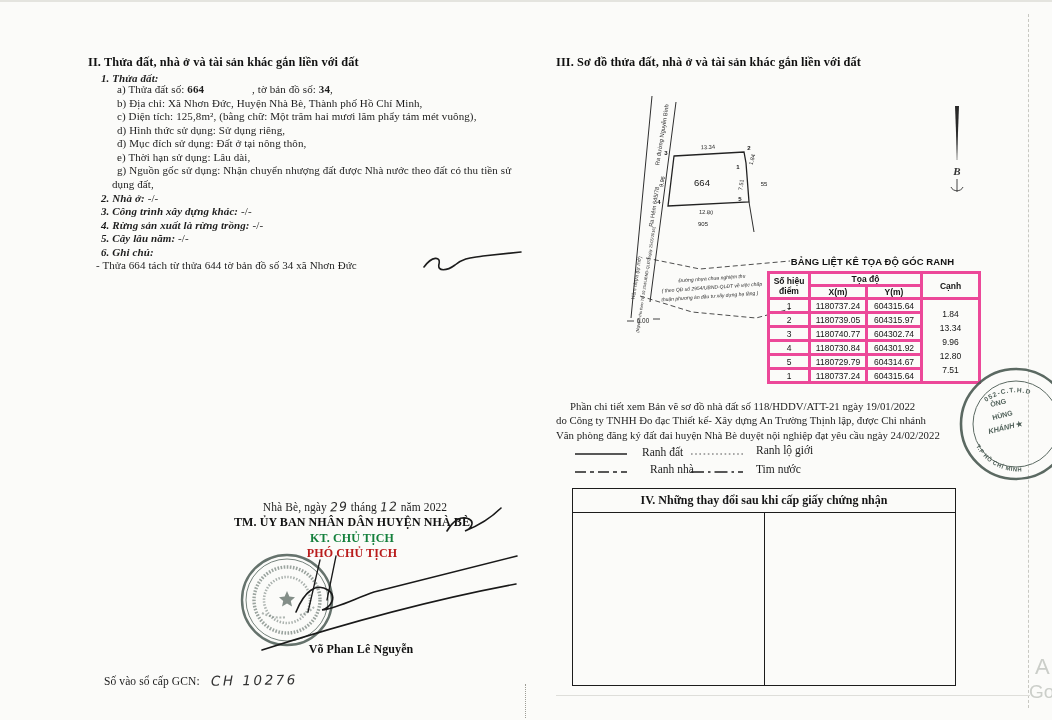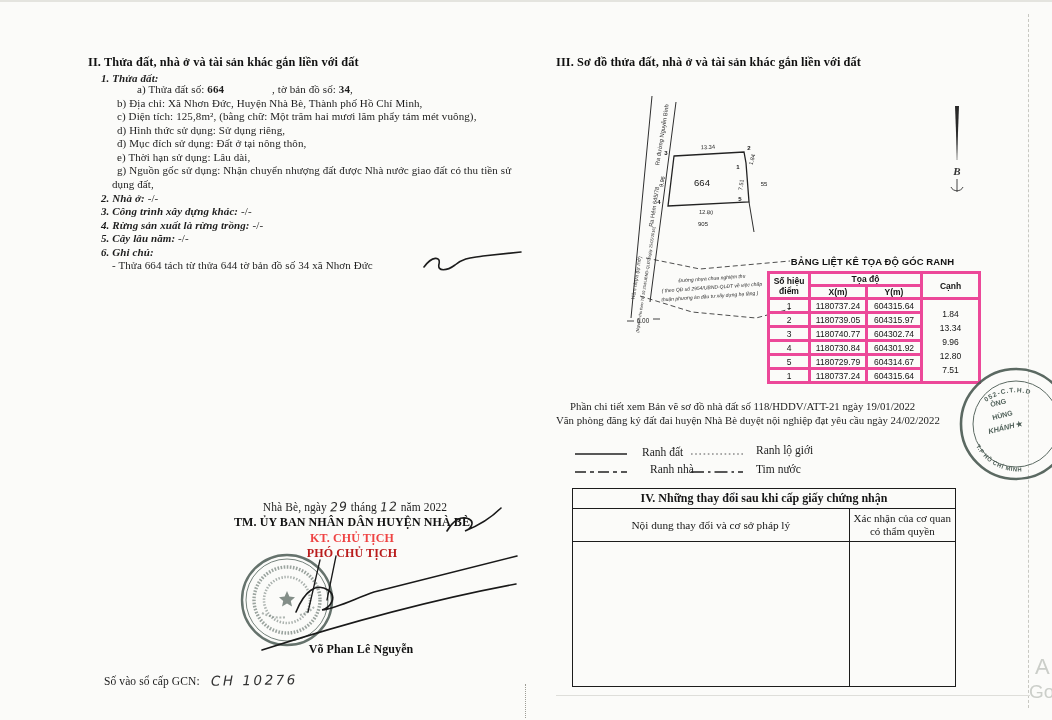--- a/index.html
+++ b/index.html
@@ -34,63 +34,63 @@
 
 <div class="faint-line" style="left:0;top:0;width:1052px;border-top:2px solid #e4e4df;"></div>
 <div class="faint-line" style="left:1028px;top:14px;height:694px;border-left:1px dashed #b7b7b0;opacity:.75;"></div>
 <div class="faint-line" style="left:525px;top:684px;height:34px;border-left:1px dotted #9d9d96;"></div>
 <div class="faint-line" style="left:556px;top:695px;width:474px;border-top:1px solid #dededa;"></div>
 
 <div class="l-line head" style="left:88px;top:55px;">II. Thửa đất, nhà ở và tài sản khác gắn liền với đất</div>
 
 <div class="l-line bi" style="left:101px;top:72px;">1. Thửa đất:</div>
 
-<div class="l-line" style="left:117px;top:83px;margin-left:20px;">
+<div class="l-line" style="left:117px;top:83px;">
   <span>a) Thửa đất số: </span><span class="b" style="margin-right:48px;">664</span><span>, tờ bản đồ số: </span><span class="b">34</span><span>,</span>
 </div>
 <div class="l-line" style="left:117px;top:97px;">b) Địa chỉ: Xã Nhơn Đức, Huyện Nhà Bè, Thành phố Hồ Chí Minh,</div>
 <div class="l-line" style="left:117px;top:110px;">c) Diện tích: 125,8m², (bằng chữ: Một trăm hai mươi lăm phẩy tám mét vuông),</div>
 <div class="l-line" style="left:117px;top:124px;">d) Hình thức sử dụng: Sử dụng riêng,</div>
 <div class="l-line" style="left:117px;top:137px;">đ) Mục đích sử dụng: Đất ở tại nông thôn,</div>
 <div class="l-line" style="left:117px;top:151px;">e) Thời hạn sử dụng: Lâu dài,</div>
-<div class="l-line" style="left:117px;top:164px;">g) Nguồn gốc sử dụng: Nhận chuyển nhượng đất được Nhà nước giao đất có thu tiền sử</div>
+<div class="l-line" style="left:117px;top:164px;">g) Nguồn gốc sử dụng: Nhận chuyển nhượng đất được Nhà nước theo đất có thu tiền sử</div>
 <div class="l-line" style="left:112px;top:178px;">dụng đất,</div>
 
 <div class="l-line" style="left:101px;top:192px;">
   <span class="bi">2. Nhà ở:</span>
   <span>-/-</span>
 </div>
 <div class="l-line" style="left:101px;top:205px;">
   <span class="bi">3. Công trình xây dựng khác:</span>
   <span>-/-</span>
 </div>
 <div class="l-line" style="left:101px;top:219px;">
   <span class="bi">4. Rừng sản xuất là rừng trồng:</span>
   <span>-/-</span>
 </div>
 <div class="l-line" style="left:101px;top:232px;">
   <span class="bi">5. Cây lâu năm:</span>
   <span>-/-</span>
 </div>
 <div class="l-line bi" style="left:101px;top:246px;">6. Ghi chú:</div>
-<div class="l-line" style="left:112px;top:259px;">- Thửa 664 tách từ thửa 644 tờ bản đồ số 34 xã Nhơn Đức</div>
+<div class="l-line" style="left:96px;top:259px;">- Thửa 664 tách từ thửa 644 tờ bản đồ số 34 xã Nhơn Đức</div>
 
 <svg class="abs" style="left:418px;top:250px;" width="110" height="26" viewBox="0 0 110 26">
   <path d="M6,17 c8,-11 17,-11 15,-3 c-2,8 8,7 16,1 c10,-8 18,-7 28,-9 l38,-4" fill="none" stroke="#1c1c1c" stroke-width="1.6" stroke-linecap="round"></path>
 </svg>
 
 <div class="l-line center" style="left:225px;top:499px;width:260px;font-size:11.5px;">
   <span>Nhà Bè, ngày</span>
   <span class="hand">29</span>
   <span>tháng</span>
   <span class="hand">12</span>
   <span>năm 2022</span>
 </div>
 <div class="l-line b center" style="left:192px;top:515px;width:320px;font-size:12px;color:#111;">TM. ỦY BAN NHÂN DÂN HUYỆN NHÀ BÈ</div>
-<div class="l-line b center" style="left:192px;top:531px;width:320px;font-size:12px;color:#ef4444;">KT. CHỦ TỊCH</div>
+<div class="l-line b center" style="left:192px;top:531px;width:320px;font-size:12px;color:#15803d;">KT. CHỦ TỊCH</div>
 <div class="l-line b center" style="left:192px;top:546px;width:320px;font-size:12px;color:#b91c1c;">PHÓ CHỦ TỊCH</div>
 <div class="l-line b center" style="left:298px;top:642px;width:126px;font-size:12px;color:#111;">Võ Phan Lê Nguyễn</div>
 
 <div class="l-line" style="left:104px;top:672px;font-size:11.5px;">
   <span>Số vào sổ cấp GCN:</span>
   <span class="hand-big" style="margin-left:8px;">CH 10276</span>
 </div>
 
 <svg class="abs" style="left:200px;top:500px;" width="340" height="190" viewBox="200 500 340 190">
   <g stroke="#40514a" fill="none" opacity="0.8">
@@ -220,20 +220,21 @@
       <td>1</td>
       <td>1180737.24</td>
       <td>604315.64</td>
     </tr>
   </tbody>
     </table>
 </div>
 
 <div class="abs" style="left:556px;top:399px;width:440px;font-size:10.8px;line-height:14.3px;color:#1d1d1d;">
   <div style="text-indent:14px;">Phần chi tiết xem Bản vẽ sơ đồ nhà đất số 118/HDDV/ATT-21 ngày 19/01/2022</div>
+  <div>do Công ty TNHH Đo đạc Thiết kế- Xây dựng An Trường Thịnh lập, được Chi nhánh</div>
   <div>Văn phòng đăng ký đất đai huyện Nhà Bè duyệt nội nghiệp đạt yêu cầu ngày 24/02/2022</div>
 </div>
 
 <svg class="abs" style="left:574px;top:450px;" width="54" height="8" viewBox="0 0 54 8">
   <line x1="1" y1="4" x2="53" y2="4" stroke="#222" stroke-width="1.6"></line>
 </svg>
 <div class="leg-label" style="left:642px;top:446px;">Ranh đất</div>
 
 <svg class="abs" style="left:690px;top:450px;" width="54" height="8" viewBox="0 0 54 8">
   <line x1="1" y1="4" x2="53" y2="4" stroke="#555" stroke-width="1" stroke-dasharray="1.6 2.6"></line>
@@ -248,27 +249,20 @@
 <svg class="abs" style="left:690px;top:468px;" width="54" height="8" viewBox="0 0 54 8">
   <line x1="1" y1="4" x2="53" y2="4" stroke="#222" stroke-width="1.4" stroke-dasharray="13 4 2.5 4"></line>
 </svg>
 <div class="leg-label" style="left:756px;top:463px;">Tim nước</div>
 
 <div class="abs" style="left:572px;top:488px;width:384px;height:198px;">
   <table class="sec4">
     <tbody>
         <tr style="height:20px;">
       <th colspan="2" class="center" style="font-size:12px;">IV. Những thay đổi sau khi cấp giấy chứng nhận</th>
-    </tr>
-    <tr style="height:33px;">
-      <td class="center" style="width:305px;font-size:11.3px;">Nội dung thay đổi và cơ sở pháp lý</td>
-      <td class="center" style="font-size:11px;line-height:13px;">
-        <div>Xác nhận của cơ quan</div>
-        <div>có thẩm quyền</div>
-      </td>
     </tr>
     <tr style="height:145px;">
       <td></td>
       <td></td>
     </tr>
   </tbody>
     </table>
 </div>
 
 <svg class="abs" style="left:950px;top:345px;" width="102" height="150" viewBox="950 345 102 150">

